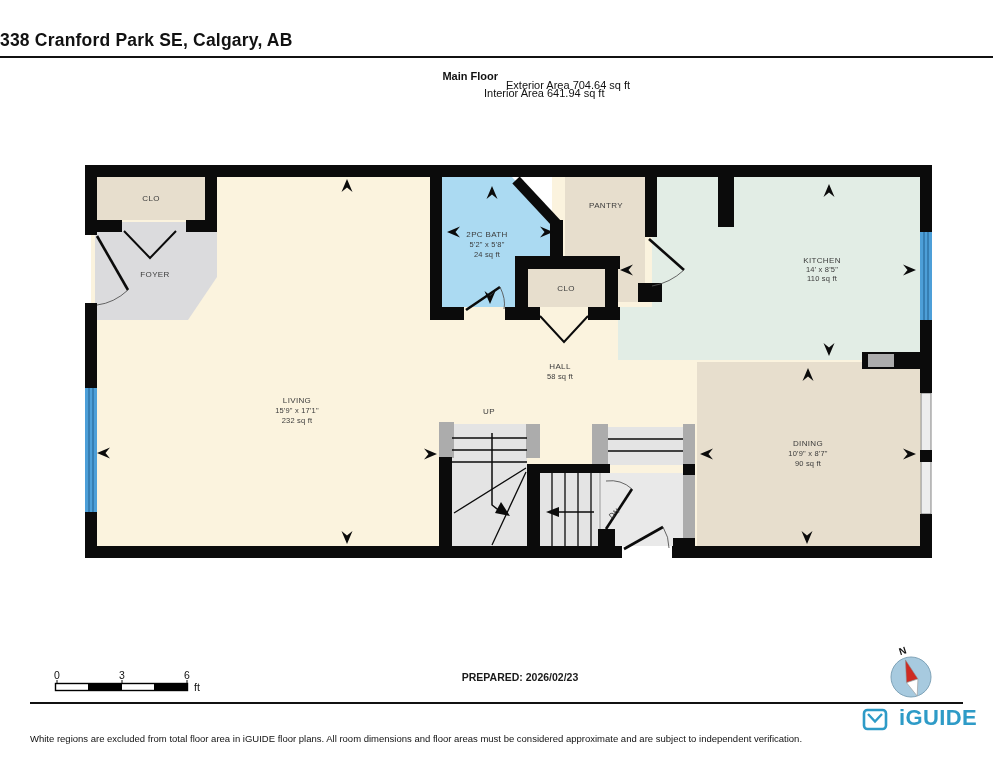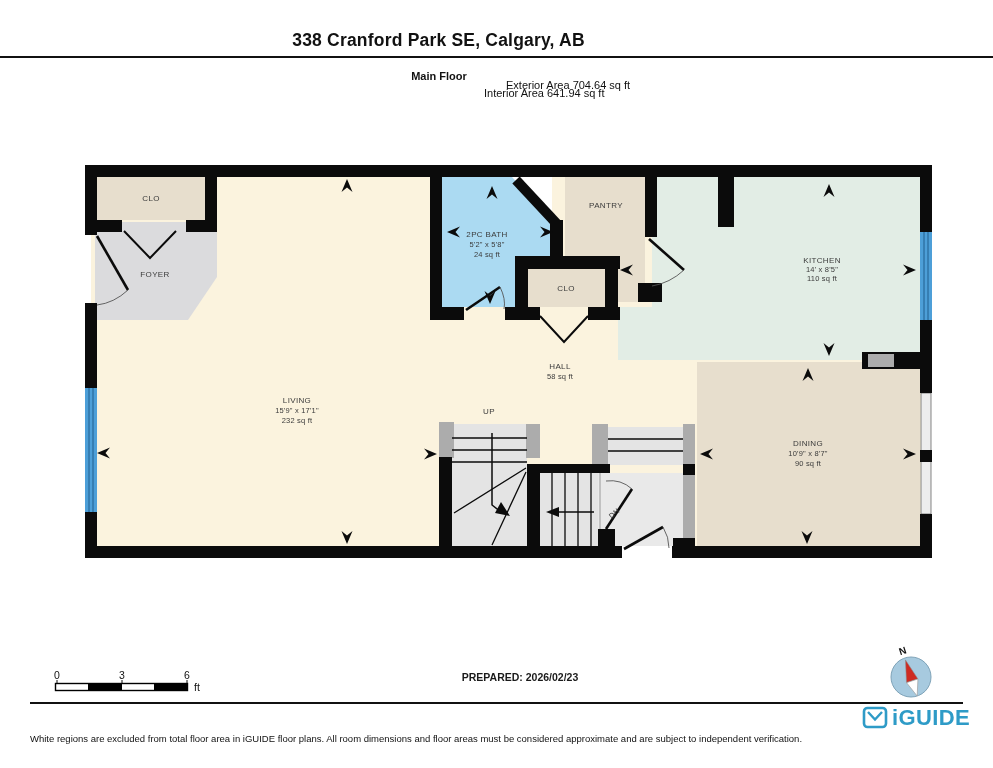--- a/index.html
+++ b/index.html
@@ -1,37 +1,37 @@
 <!DOCTYPE html>
 <html><head>
 <meta charset="utf-8">
 <style>
   html,body{margin:0;padding:0;background:#ffffff;}
   body{width:993px;height:768px;position:relative;overflow:hidden;
        font-family:"Liberation Sans", sans-serif;color:#111;}
   .abs{position:absolute;}
-  #title{top:30px;left:0;width:877px;text-align:center;
+  #title{top:30px;left:0;width:877px;text-align:left;
          font-size:17.5px;font-weight:bold;letter-spacing:.2px;}
   #title-rule{top:56px;left:0;width:993px;height:2px;background:#111;}
-  #floor-label{top:70px;left:380px;width:118px;text-align:center;
+  #floor-label{top:70px;left:380px;width:118px;text-align:right;
                font-size:11px;font-weight:bold;}
   #ext-area{top:79px;left:506px;font-size:11px;}
   #int-area{top:87px;left:484px;font-size:11px;}
   #plan-svg{top:0;left:0;}
   .room-label{fill:#3b3b3b;font-size:8px;letter-spacing:.35px;text-anchor:middle;}
   .room-sub{fill:#3b3b3b;font-size:7.5px;letter-spacing:.2px;text-anchor:middle;}
   .wall{fill:#0b0b0b;}
   .post{fill:#acacac;}
   .tread{stroke:#0b0b0b;stroke-width:1.3;fill:none;}
   .thin-arc{stroke:#555;stroke-width:.9;fill:none;}
   .leaf{stroke:#0b0b0b;stroke-width:2.6;fill:none;}
   .dim-arrow{fill:#0b0b0b;}
   #footer-rule{top:702px;left:30px;width:933px;height:2px;background:#111;}
   #disclaimer{top:709px;left:30px;width:820px;font-size:9.5px;color:#111;margin-top:24px;}
-  #brand{top:705px;left:862px;display:flex;align-items:flex-start;gap:4px;}
+  #brand{top:705px;left:862px;display:flex;align-items:flex-end;gap:11px;}
   #brand-text{font-size:22px;font-weight:600;color:#2e9bc7;letter-spacing:.4px;}
   .scale-num{font-size:10.5px;fill:#111;text-anchor:middle;}
   .scale-unit{font-size:10.5px;fill:#111;}
   #prepared-text{font-size:10.5px;font-weight:bold;fill:#1a1a1a;text-anchor:middle;}
   #north-letter{font-size:10px;font-weight:bold;fill:#111;text-anchor:middle;}
 </style>
 </head>
 <body>
 
 <div class="abs" id="title">338 Cranford Park SE, Calgary, AB</div>

